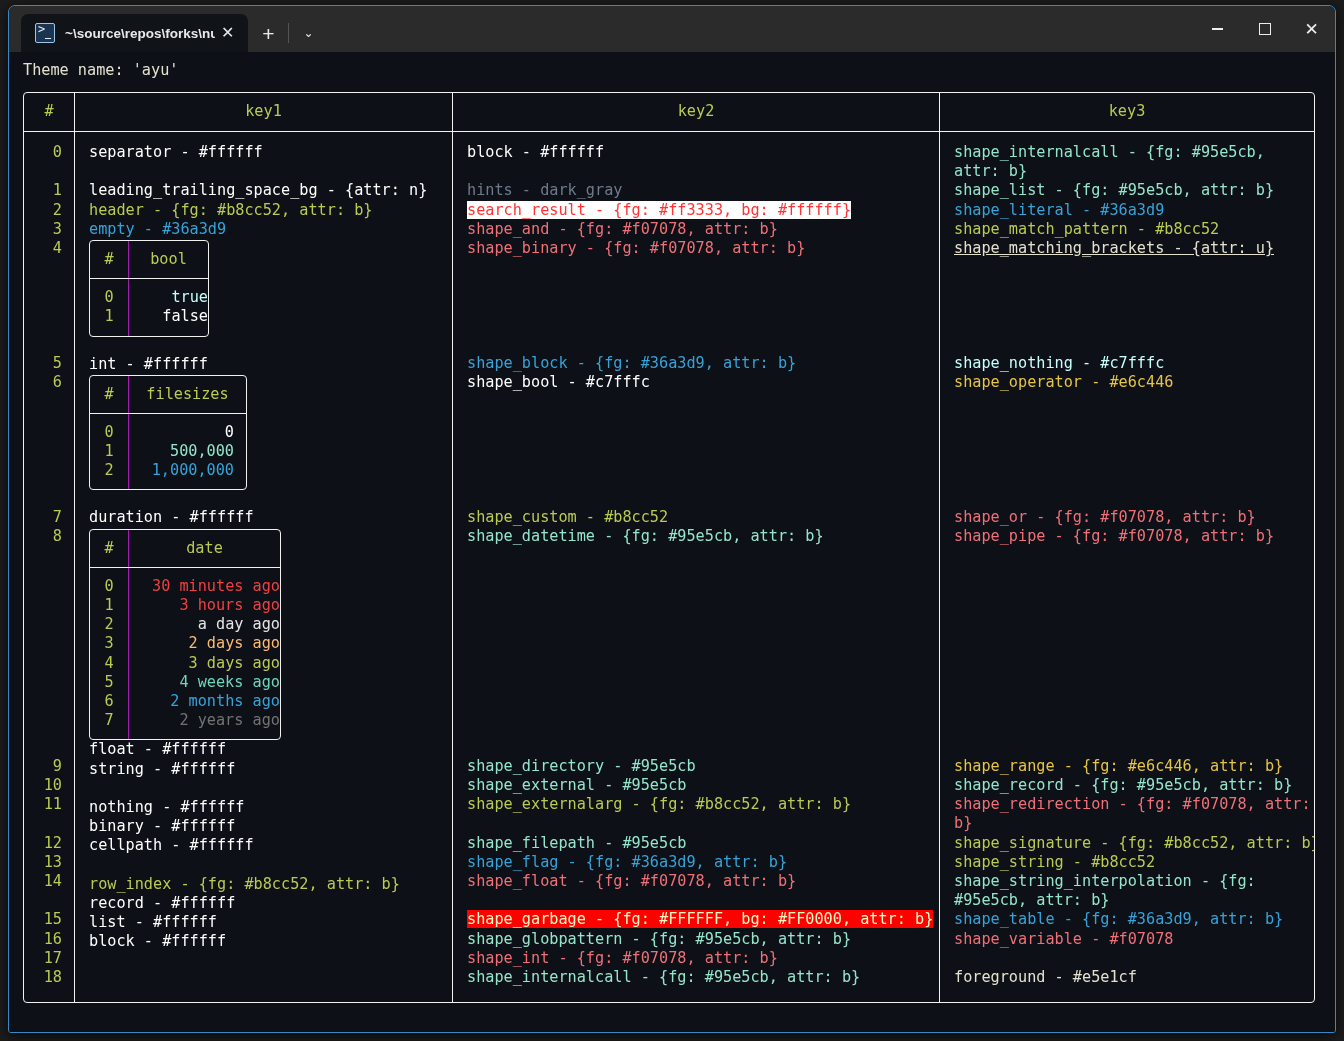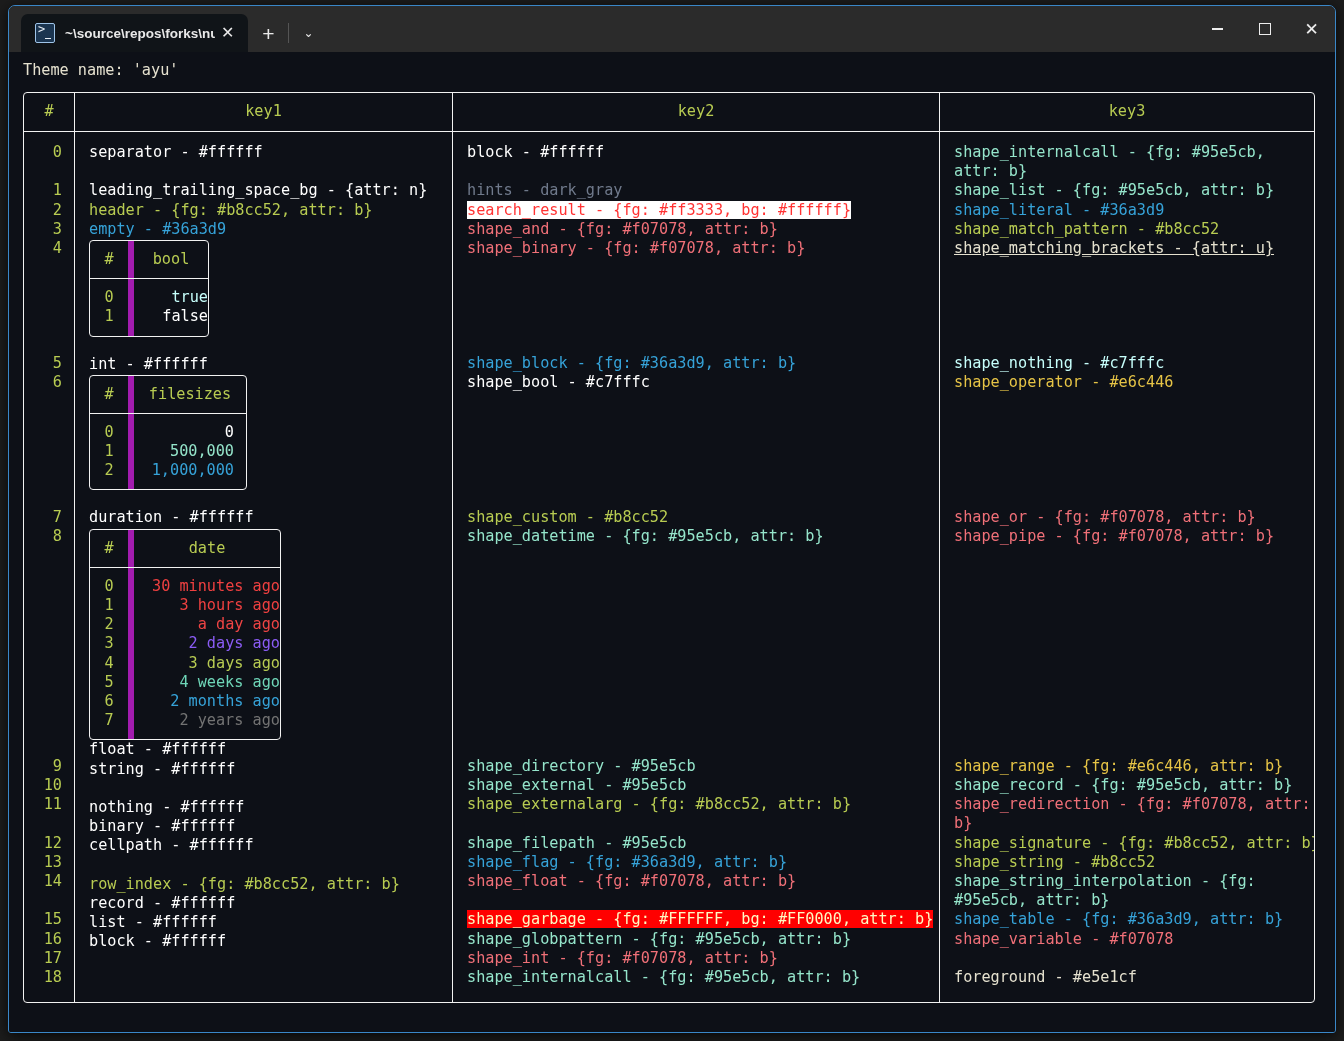--- a/index.html
+++ b/index.html
@@ -191,21 +191,21 @@
   .nested {
     border: 1px solid #f2f2f2;
     border-radius: 4px;
     display: inline-block;
     margin-left: 14px;
     box-sizing: border-box;
   }
   .nested .nhead { display: flex; border-bottom: 1px solid #f2f2f2; }
   .nested .nbody { display: flex; }
   .nested .nc0 { box-sizing: border-box; }
-  .nested .nc1 { box-sizing: border-box; border-left: 6px solid #a21caf; }
+  .nested .nc1 { box-sizing: border-box; border-left: 1px solid #a21caf; }
   .nhcell { color:#b8cc52; text-align:center; white-space:pre; padding: 9px 0; }
   .ncell { white-space: pre; height: 19.2px; }
   .nbody .nc0 { padding: 9px 0; }
   .nbody .nc1 { padding: 9px 0; text-align: right; }
   .r { text-align: right; }
   .num { color:#b8cc52; text-align:center; }
 </style>
 </head>
 <body>
 
@@ -355,22 +355,22 @@
                   <div class="ncell num">2</div>
                   <div class="ncell num">3</div>
                   <div class="ncell num">4</div>
                   <div class="ncell num">5</div>
                   <div class="ncell num">6</div>
                   <div class="ncell num">7</div>
                 </div>
                 <div class="nc1" style="width:152px; padding-left:12px;">
                   <div class="ncell" style="color:#f04040">30 minutes ago</div>
                   <div class="ncell" style="color:#f04040">3 hours ago</div>
-                  <div class="ncell" style="color:#ef4444">a day ago</div>
-                  <div class="ncell" style="color:#8b5cf6">2 days ago</div>
+                  <div class="ncell" style="color:#e5e5e5">a day ago</div>
+                  <div class="ncell" style="color:#fdba74">2 days ago</div>
                   <div class="ncell" style="color:#b8cc52">3 days ago</div>
                   <div class="ncell" style="color:#6fd6b8">4 weeks ago</div>
                   <div class="ncell" style="color:#36a3d9">2 months ago</div>
                   <div class="ncell" style="color:#737373">2 years ago</div>
                 </div>
               </div>
             </div>
 
             <div class="ln w">float - #ffffff</div>
             <div class="ln w">string - #ffffff</div>

